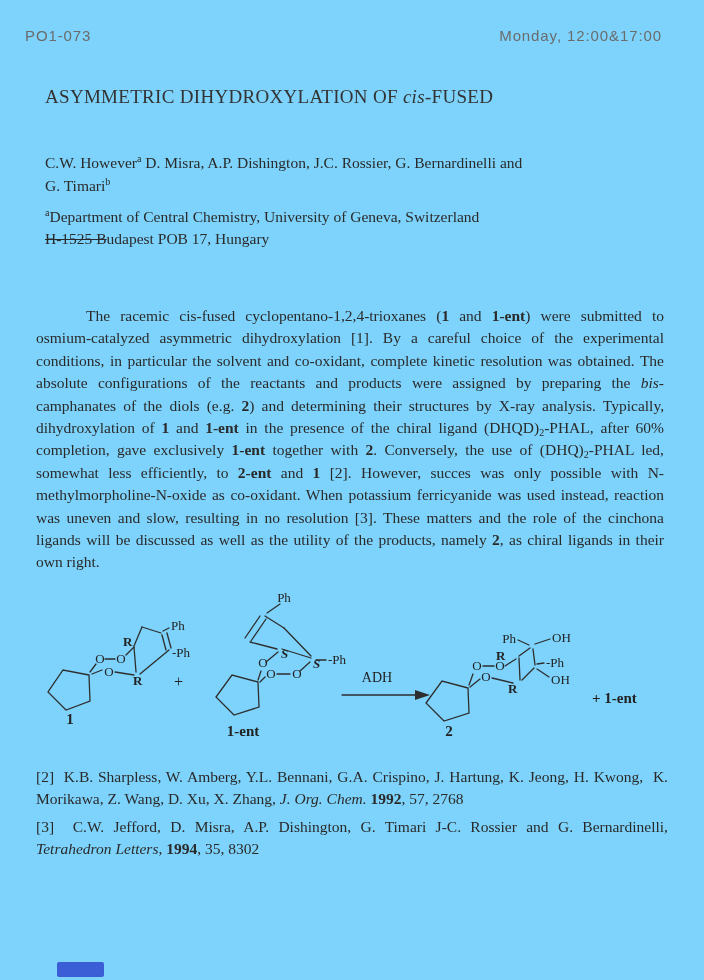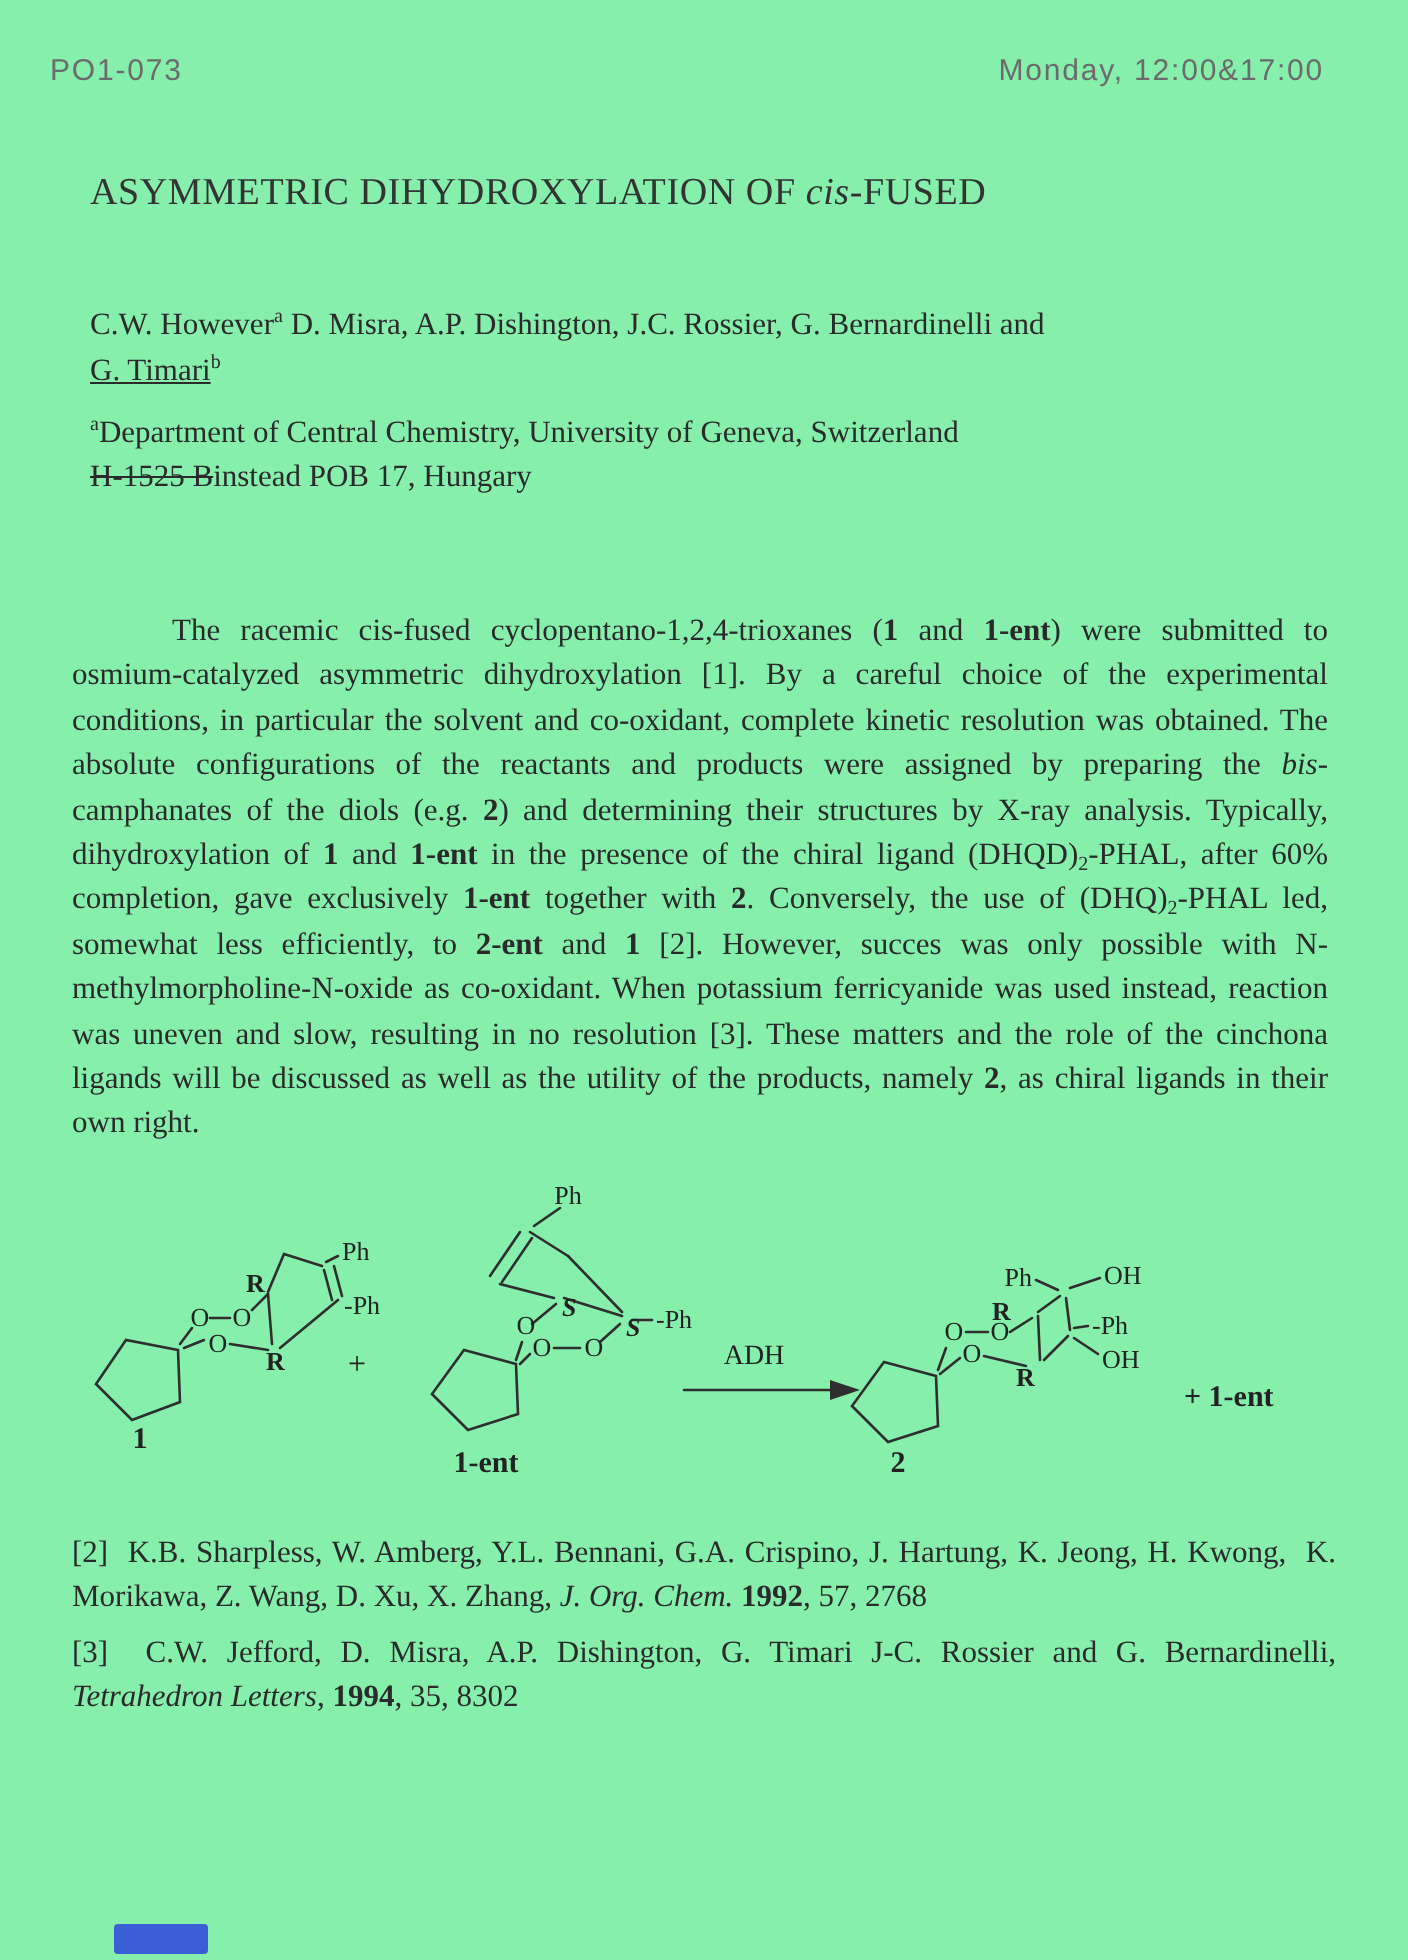--- a/index.html
+++ b/index.html
@@ -1,16 +1,16 @@
 <!DOCTYPE html>
 <html><head>
 <meta charset="utf-8">
 <style>
   html,body{margin:0;padding:0;background:#e8e8e8;}
-  .page{position:relative;width:704px;height:980px;background:#86efac;overflow:hidden;
+  .page{position:relative;width:704px;height:980px;background:#7dd3fc;overflow:hidden;
         font-family:"Liberation Serif",serif;color:#2a2a2a;}
   .hdr{position:absolute;top:27px;font-family:"Liberation Sans",sans-serif;
        color:#6b6b6b;font-size:15px;letter-spacing:0.9px;}
   .hdr-left{left:25px;}
   .hdr-right{right:42px;}
   .title{position:absolute;left:45px;top:86px;font-size:19px;line-height:22.5px;
          letter-spacing:0.3px;color:#333;}
   .authors{position:absolute;left:45px;top:152px;width:600px;font-size:15.5px;line-height:22.5px;}
   .affil{position:absolute;left:45px;top:206px;width:610px;font-size:15.5px;line-height:22.3px;}
   .abs-par{position:absolute;left:36px;top:305px;width:628px;text-align:justify;
@@ -34,26 +34,26 @@
 
   <div class="hdr hdr-left">PO1-073</div>
   <div class="hdr hdr-right">Monday, 12:00&amp;17:00</div>
 
   <div class="title">
     <div><span>ASYMMETRIC DIHYDROXYLATION OF </span><span style="font-style: italic;">cis</span><span>-FUSED</span></div>
   </div>
 
   <div class="authors">
     <div><span>C.W. However</span><sup>a</sup><span> D. Misra, A.P. Dishington, J.C. Rossier, G. Bernardinelli and</span></div>
-    <div><span style="text-decoration: underline;">G. Timari</span><sup>b</sup></div>
+    <div><span style="">G. Timari</span><sup>b</sup></div>
   </div>
 
   <div class="affil">
     <div><sup>a</sup><span>Department of Central Chemistry, University of Geneva, Switzerland</span></div>
-    <div><span style="text-decoration: line-through;">H-1525 B</span><span>instead POB 17, Hungary</span></div>
+    <div><span style="text-decoration: line-through;">H-1525 B</span><span>udapest POB 17, Hungary</span></div>
   </div>
 
   <div class="abs-par"><span>The racemic cis-fused cyclopentano-1,2,4-trioxanes (</span><span style="font-weight: bold;">1</span><span> and </span><span style="font-weight: bold;">1-ent</span><span>) were submitted to osmium-catalyzed asymmetric dihydroxylation [1]. By a careful choice of the experimental conditions, in particular the solvent and co-oxidant, complete kinetic resolution was obtained. The absolute configurations of the reactants and products were assigned by preparing the </span><span style="font-style: italic;">bis</span><span>-camphanates of the diols (e.g. </span><span style="font-weight: bold;">2</span><span>) and determining their structures by X-ray analysis. Typically, dihydroxylation of </span><span style="font-weight: bold;">1</span><span> and </span><span style="font-weight: bold;">1-ent</span><span> in the presence of the chiral ligand (DHQD)</span><sub>2</sub><span>-PHAL, after 60% completion, gave exclusively </span><span style="font-weight: bold;">1-ent</span><span> together with </span><span style="font-weight: bold;">2</span><span>. Conversely, the use of (DHQ)</span><sub>2</sub><span>-PHAL led, somewhat less efficiently, to </span><span style="font-weight: bold;">2-ent</span><span> and </span><span style="font-weight: bold;">1</span><span> [2]. However, succes was only possible with N-methylmorpholine-N-oxide as co-oxidant. When potassium ferricyanide was used instead, reaction was uneven and slow, resulting in no resolution [3]. These matters and the role of the cinchona ligands will be discussed as well as the utility of the products, namely </span><span style="font-weight: bold;">2</span><span>, as chiral ligands in their own right.</span></div>
 
   <svg class="scheme" width="670" height="182" viewBox="0 0 670 182" xmlns="http://www.w3.org/2000/svg">
 
     <g>
       <path d="M59,89 L33,84 L18,106 L36,124 L60,115 Z"></path>
       <line x1="60" y1="86" x2="66" y2="78"></line>
       <line x1="62" y1="88" x2="72" y2="84"></line>

